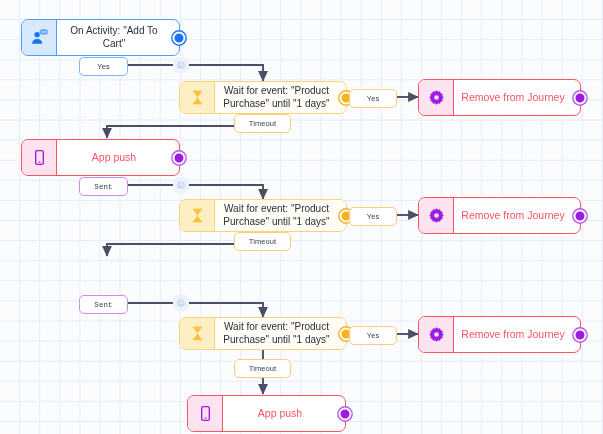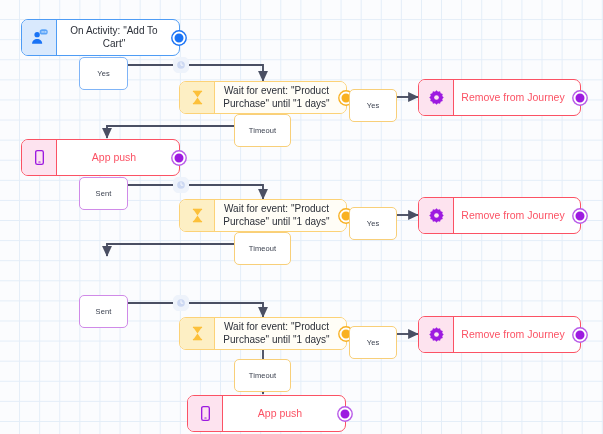--- a/index.html
+++ b/index.html
@@ -71,32 +71,32 @@
     box-shadow: 0 0 0 1px rgba(0,0,0,0.04);
   }
   .handle.blue { background: #1a73f5; box-shadow: 0 0 0 1.4px #1a73f5; }
   .handle.amber { background: #f9b122; box-shadow: 0 0 0 1.4px #f9b122; }
   .handle.purple { background: #9d1ae0; box-shadow: 0 0 0 1.4px #b85ae8; }
 
   
   .chip {
     position: absolute;
     display: flex; align-items: center; justify-content: center;
-    height: 33px;
+    height: 19px;
     border-radius: 5px;
     background: #ffffff;
     font-size: 7.5px;
     color: #3c4250;
     padding: 0 8px;
     letter-spacing: .1px;
     white-space: nowrap;
   }
   .chip.blue { border: 1.3px solid #7fb4f7; }
   .chip.amber { border: 1.3px solid #f8cf79; }
-  .chip.violet { border: 1.3px solid #d08ae8; }
+  .chip.violet { border: 1.3px solid #d08ae8; font-family: Liberation Mono, monospace; }
 
   
   .edgebtn {
     position: absolute;
     width: 16px; height: 16px;
     border-radius: 5px;
     background: #eef3fb;
     border: 1.2px solid #eef3fb;
     display: flex; align-items: center; justify-content: center;
   }

